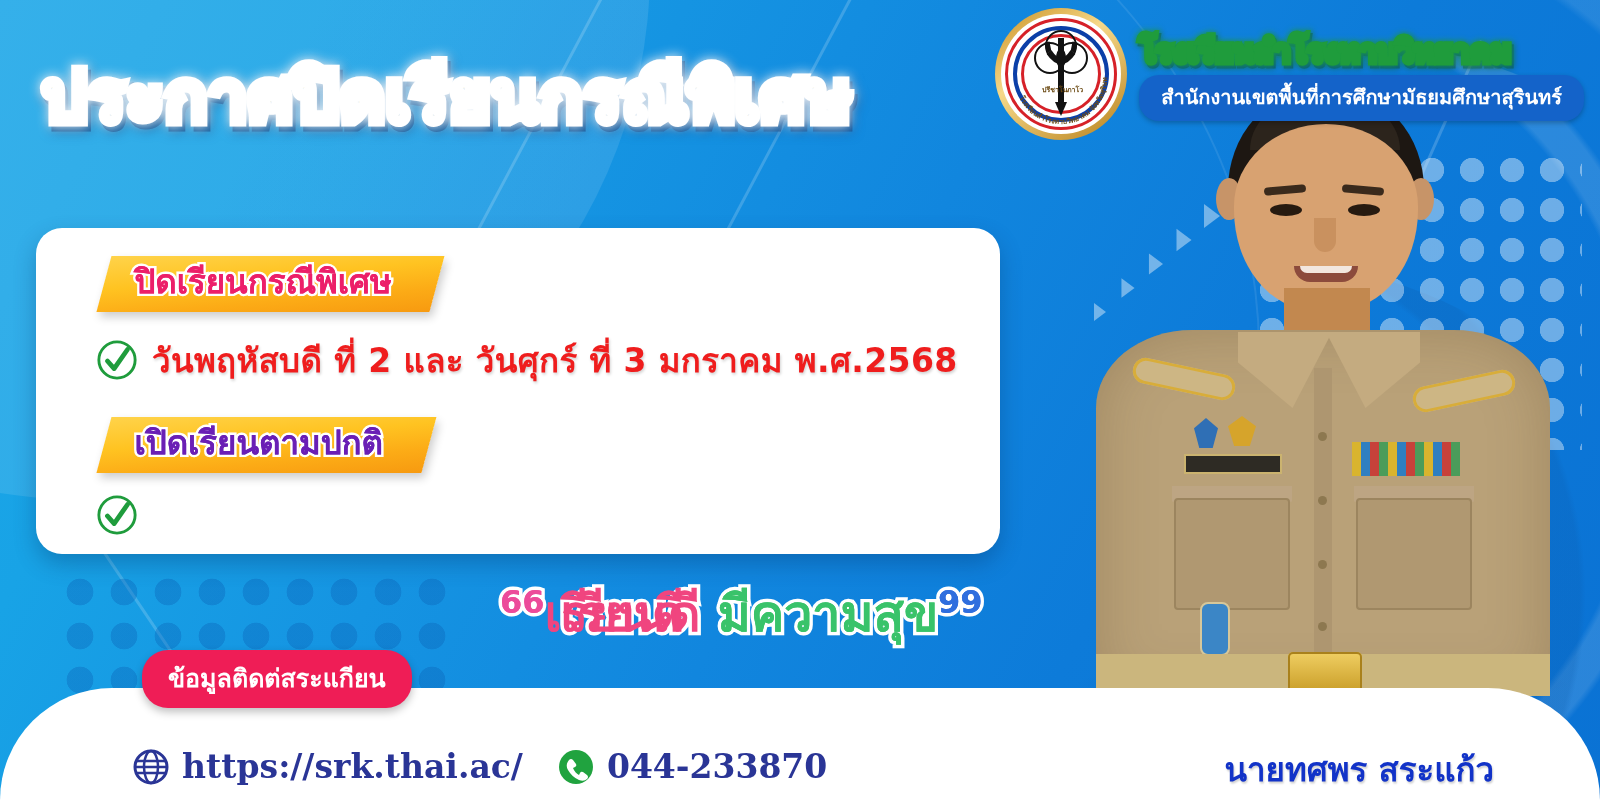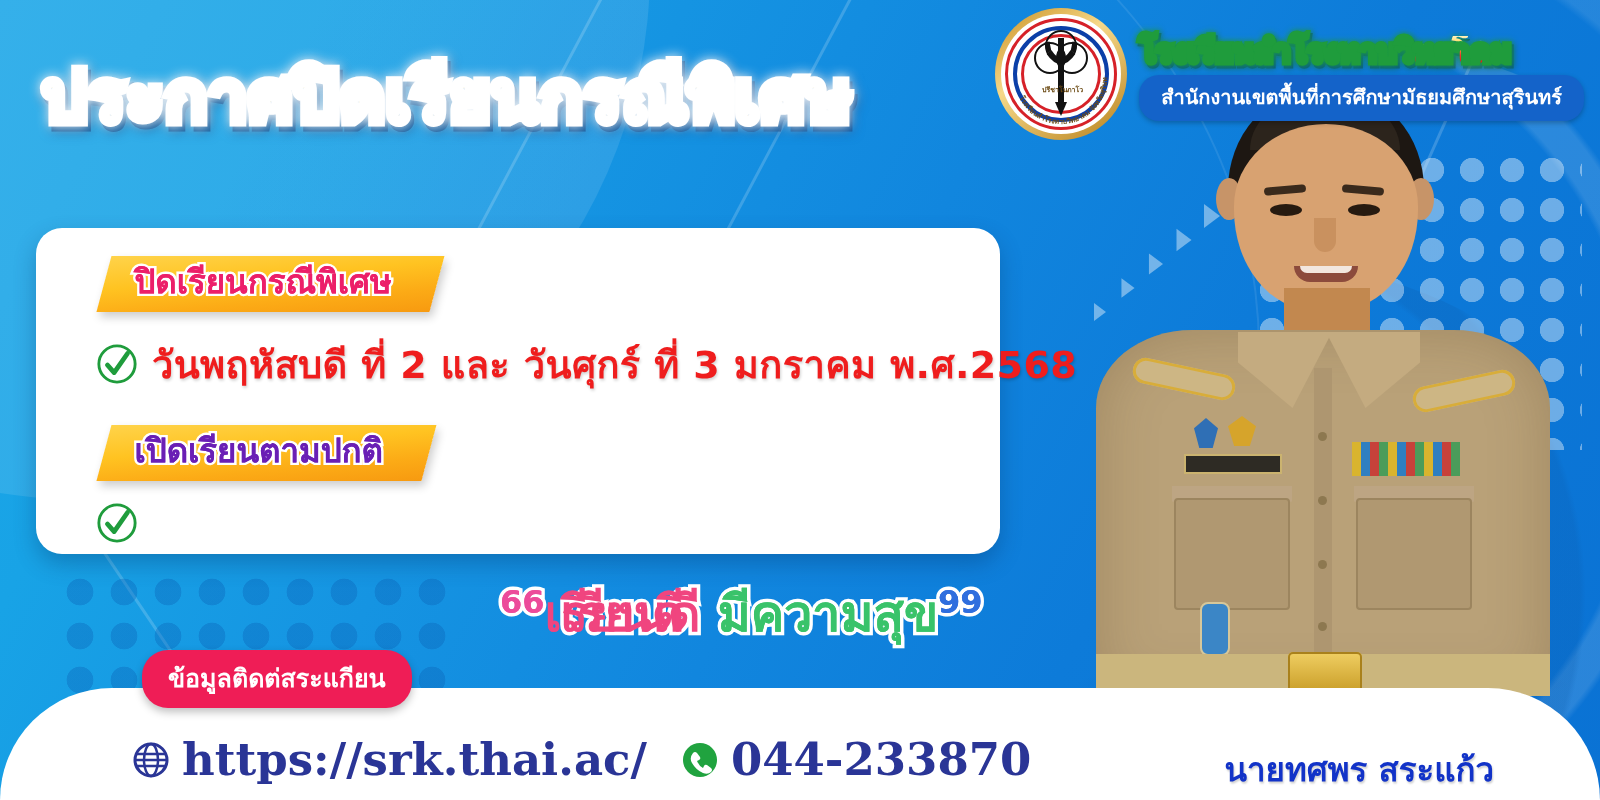--- a/index.html
+++ b/index.html
@@ -112,21 +112,21 @@
   .tag span::after{
     content:attr(data-ghost); position:absolute; left:0; top:0;
     -webkit-text-stroke:0; color:inherit;
   }
   .tag.closed span { color:#ec1f69; }
   .tag.open   span { color:#6a1fb5; }
 
   .line { display:flex; align-items:center; gap:14px; margin:22px 0 0 60px; }
   .check { width:42px; height:42px; flex:none; }
   .line .txt {
-    font-size:38px; font-weight:bold; white-space:nowrap; letter-spacing:.4px;
+    font-size:33px; font-weight:bold; white-space:nowrap; letter-spacing:.4px;
     text-shadow:1px 2px 3px rgba(0,0,0,.18);
   }
   .line.closed .txt { color:#ef1d1d; }
   .line.open   .txt { color:#1233e0; }
 
   
   #slogan { position:absolute; left:500px; top:586px; z-index:13;
             font-size:50px; font-weight:bold; white-space:nowrap; line-height:1; }
   #slogan .ch { position:relative; display:inline-block;
                 -webkit-text-stroke:7px #ffffff; paint-order:stroke fill; }
@@ -145,21 +145,21 @@
     padding:8px 26px 10px; font-size:25px; font-weight:bold; white-space:nowrap;
     box-shadow:0 4px 9px rgba(0,0,0,.25);
   }
   #contact-row {
     position:absolute; left:132px; bottom:14px; z-index:17;
     display:flex; align-items:center; gap:34px;
   }
   .contact-item { display:flex; align-items:center; gap:12px; }
   .contact-item .label {
     font-family:"DejaVu Serif","Liberation Serif",serif;
-    font-size:45px; font-weight:bold; color:#2a3596; white-space:nowrap;
+    font-size:33px; font-weight:bold; color:#2a3596; white-space:nowrap;
   }
   .contact-item .label.green { color:#16a34a; }
   .icon-globe, .icon-phone { width:38px; height:38px; flex:none; }
   #line-badge { display:flex; align-items:center; gap:7px; }
   #line-shield { width:34px; height:40px; flex:none; }
   #line-words { font-size:12px; line-height:1.12; font-weight:bold; color:#16a34a; }
 
   
   #director { position:absolute; right:106px; bottom:12px; z-index:18; text-align:center; }
   #director-name {
@@ -313,21 +313,21 @@
         <path d="M60 94 L66 108 L72 94 Z" fill="#111"></path>
         <path id="crestArc" d="M20 70 a46 46 0 0 0 92 0" fill="none"></path>
         <text font-size="7" fill="#6b4a13" font-weight="bold">
           <textPath href="#crestArc" startOffset="14%">โรงเรียนสำโรงทาบวิทยาคม จังหวัดสุรินทร์</textPath>
         </text>
         <text x="47" y="84" font-size="7" fill="#6b4a13" font-weight="bold">ปรีชาโน</text>
         <text x="72" y="84" font-size="7" fill="#6b4a13" font-weight="bold">ภาโว</text>
       </svg>
     </div>
     <div id="brand-text">
-      <div id="school-name" data-ghost="โรงเรียนสำโรงทาบวิทยาคม">โรงเรียนสำโรงทาบวิภาโว</div>
+      <div id="school-name" data-ghost="โรงเรียนสำโรงทาบวิทยาคม">โรงเรียนสำโรงทาบวิทยาคม</div>
       <div id="area-office">สำนักงานเขตพื้นที่การศึกษามัธยมศึกษาสุรินทร์</div>
     </div>
   </div>
 
   <div id="card">
 
     <div class="tag closed" style="margin-top:28px;">
       <span data-ghost="ปิดเรียนกรณีพิเศษ">ปิดเรียนกรณีพิเศษ</span>
     </div>
 

